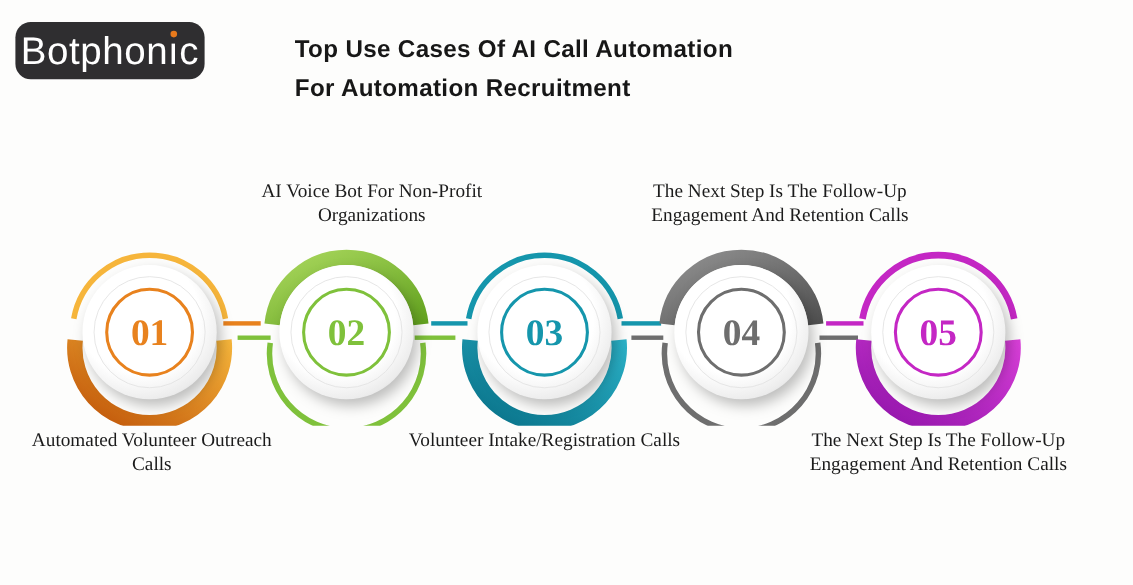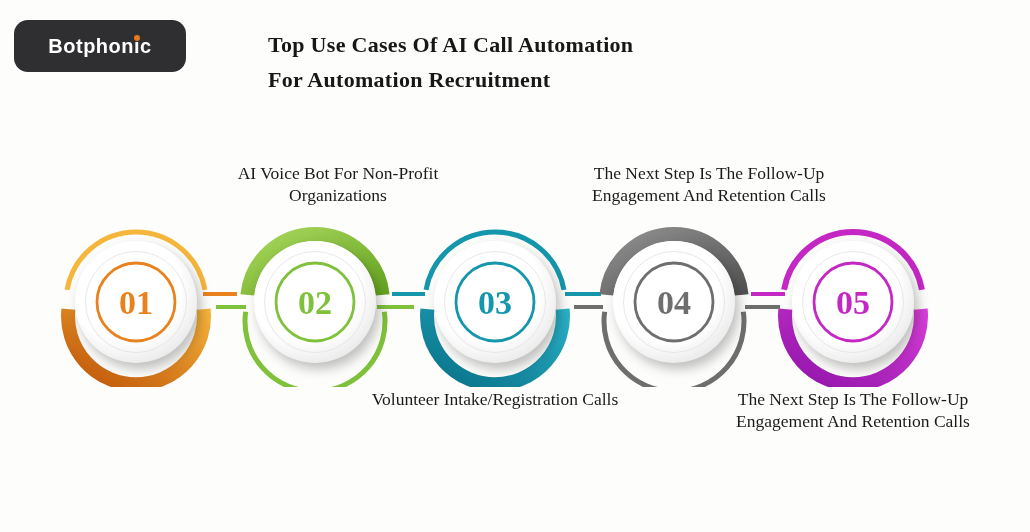--- a/index.html
+++ b/index.html
@@ -2,27 +2,27 @@
 <html><head>
 <meta charset="utf-8">
 <style>
   html,body{margin:0;padding:0;}
   body{background:#e9e9e9;font-family:"Liberation Sans",sans-serif;}
   #stage{position:relative;width:1030px;height:532px;background:#fdfdfc;overflow:hidden;}
 
   
   .logo{position:absolute;left:14px;top:20px;width:172px;height:52px;
         background:#2f2e30;border-radius:14px;display:flex;align-items:center;justify-content:center;}
-  .logo-text{color:#fff;font-weight:bold;font-size:20px;letter-spacing:.5px;line-height:1;}
+  .logo-text{color:#fff;font-weight:normal;font-size:35px;letter-spacing:.5px;line-height:1;}
   .iwrap{position:relative;display:inline-block;}
   .idot{position:absolute;left:50%;transform:translateX(-50%);top:-1px;width:6px;height:6px;border-radius:50%;}
 
   
   .title{position:absolute;left:268px;top:27px;font-weight:bold;font-size:22px;line-height:35px;
-         color:#171717;letter-spacing:.3px;font-family:Liberation Serif, serif;}
+         color:#171717;letter-spacing:.3px;}
 
   
   .steplabel{position:absolute;font-family:"Liberation Serif",serif;font-weight:normal;
              font-size:17.5px;line-height:22px;color:#1b1b1b;text-align:center;}
   .lbl-top{top:162px;}
   .lbl-bottom{top:388px;}
 
   
   .stepsvg{position:absolute;top:217px;width:170px;height:170px;}
   .plate{filter:drop-shadow(4px 6px 6px rgba(0,0,0,.25));}
@@ -43,20 +43,21 @@
   </div>
 
   <div class="title" style="color: rgb(23, 23, 23);">
     <div>Top Use Cases Of AI Call Automation</div>
     <div>For Automation Recruitment</div>
   </div>
 
   <div class="steplabel lbl-top" style="left:218px;width:240px;">AI Voice Bot For Non-Profit Organizations</div>
   <div class="steplabel lbl-top" style="left:576px;width:266px;">The Next Step Is The Follow-Up Engagement And Retention Calls</div>
 
+  <div class="steplabel lbl-bottom" style="left:26px;width:224px;">Automated Volunteer Outreach Calls</div>
   <div class="steplabel lbl-bottom" style="left:370px;width:250px;">Volunteer Intake/Registration Calls</div>
   <div class="steplabel lbl-bottom" style="left:720px;width:266px;">The Next Step Is The Follow-Up Engagement And Retention Calls</div>
 
   <div class="conn up" style="left:203px;width:34px;background:var(--s0);"></div>
   <div class="conn down" style="left:216px;width:30px;background:var(--s1);"></div>
   <div class="conn down" style="left:377px;width:37px;background:var(--s1);"></div>
   <div class="conn up" style="left:392px;width:33px;background:var(--s2);"></div>
   <div class="conn up" style="left:565px;width:36px;background:var(--s2);"></div>
   <div class="conn down" style="left:574px;width:29px;background:var(--s3);"></div>
   <div class="conn down" style="left:745px;width:35px;background:var(--s3);"></div>

